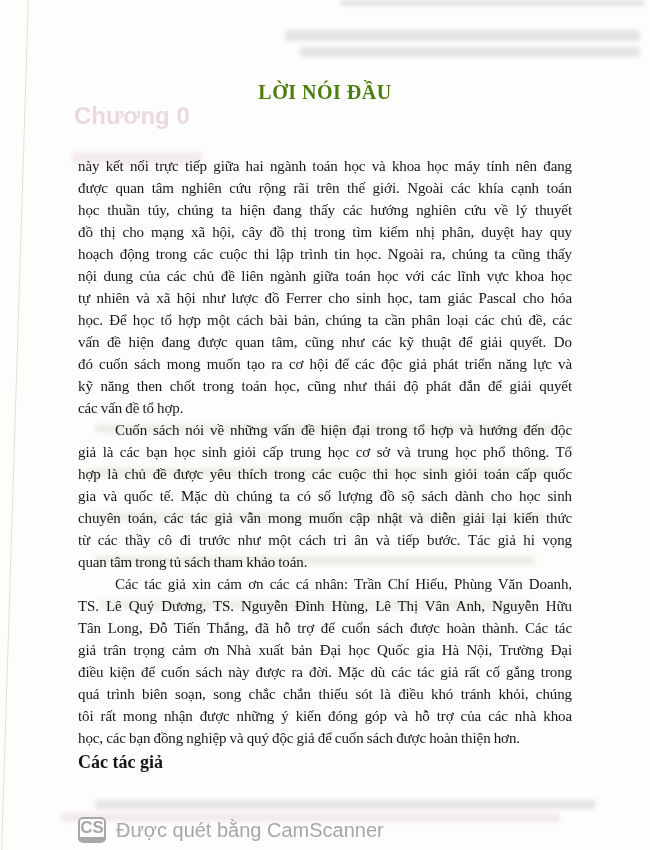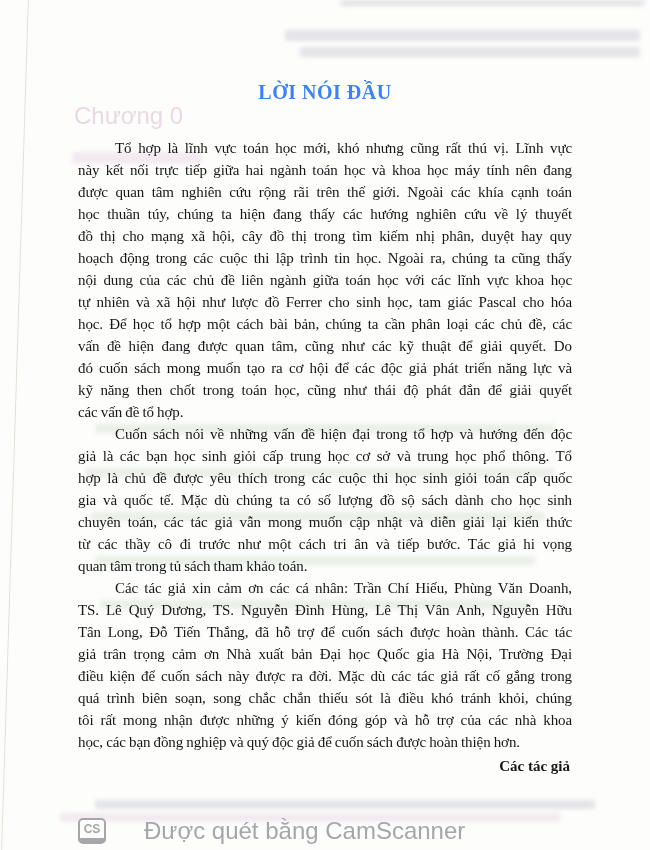--- a/index.html
+++ b/index.html
@@ -26,60 +26,60 @@
     border-radius: 3px;
     pointer-events: none;
   }
   .smudge.gray  { background: rgba(190,186,196,0.38); }
   .smudge.green { background: rgba(196,208,184,0.30); }
   .smudge.pink  { background: rgba(222,196,212,0.32); }
   .ghost-chapter {
     position: absolute;
     left: 74px; top: 102px;
     font-family: "Liberation Sans", sans-serif;
-    font-weight: normal;
+    font-weight: bold;
     font-size: 24px;
     color: rgba(219,186,208,0.55);
     filter: blur(0.4px);
     pointer-events: none;
   }
   
   .page-block {
     position: absolute;
     left: 78px; top: 80px;
     width: 494px;
     color: #161616;
   }
   .doc-title {
     text-align: center;
     font-weight: bold;
     font-size: 20px;
     letter-spacing: 0.5px;
     line-height: 24px;
-    margin-bottom: 33px;
-    color: #3b82f6;
+    margin-bottom: 51px;
+    color: #4d7c0f;
   }
   .line {
     font-size: 15px;
     line-height: 22px;
     height: 22px;
     overflow: hidden;
     letter-spacing: -0.1px;
     word-spacing: -0.5px;
     text-align: justify;
     text-align-last: justify;
     white-space: normal;
   }
   .line.last { text-align-last: left; }
   .line.first { text-indent: 37px; }
   .signature {
-    font-size: 15px;
+    font-size: 18px;
     line-height: 22px;
     font-weight: bold;
-    text-align: right;
+    text-align: left;
     margin-top: 2px;
     padding-right: 2px;
   }
   
   .watermark {
     position: absolute;
     left: 78px; top: 817px;
     display: flex;
     align-items: center;
     gap: 10px;
@@ -87,29 +87,28 @@
     color: #a7a7ab;
   }
   .cs-icon {
     width: 24px; height: 18px;
     border: 2.5px solid #a7a7ab;
     border-bottom-width: 6px;
     border-radius: 5px;
     display: flex;
     align-items: center;
     justify-content: center;
-    font-size: 12px;
+    font-size: 17px;
     font-weight: bold;
     color: #a7a7ab;
     background: #fdfdfc;
   }
   .wm-text {
-    font-size: 24px;
+    font-size: 20px;
     font-weight: 400;
-    margin-left: 28px;
   }
 </style>
 </head>
 <body>
 
 <div class="fold-line"></div>
 
 <div class="smudge gray" style="left:340px; top:0;    width:305px; height:6px;"></div>
 <div class="smudge gray" style="left:285px; top:30px; width:355px; height:11px;"></div>
 <div class="smudge gray" style="left:300px; top:47px; width:340px; height:10px;"></div>
@@ -120,21 +119,20 @@
 <div class="smudge green" style="left:95px;  top:556px; width:440px; height:9px;"></div>
 <div class="smudge green" style="left:100px; top:600px; width:430px; height:9px;"></div>
 <div class="smudge gray" style="left:95px;  top:800px; width:500px; height:9px;"></div>
 <div class="smudge pink" style="left:60px;  top:813px; width:500px; height:9px;"></div>
 
 <div class="ghost-chapter">Chương 0</div>
 
 <div class="page-block">
   <div class="doc-title">LỜI NÓI ĐẦU</div>
   <div>
-      <div class="line first">Tổ hợp là lĩnh vực toán học mới, khó nhưng cũng rất thú vị. Lĩnh vực</div>
       <div class="line">này kết nối trực tiếp giữa hai ngành toán học và khoa học máy tính nên đang</div>
       <div class="line">được quan tâm nghiên cứu rộng rãi trên thế giới. Ngoài các khía cạnh toán</div>
       <div class="line">học thuần túy, chúng ta hiện đang thấy các hướng nghiên cứu về lý thuyết</div>
       <div class="line">đồ thị cho mạng xã hội, cây đồ thị trong tìm kiếm nhị phân, duyệt hay quy</div>
       <div class="line">hoạch động trong các cuộc thi lập trình tin học. Ngoài ra, chúng ta cũng thấy</div>
       <div class="line">nội dung của các chủ đề liên ngành giữa toán học với các lĩnh vực khoa học</div>
       <div class="line">tự nhiên và xã hội như lược đồ Ferrer cho sinh học, tam giác Pascal cho hóa</div>
       <div class="line">học. Để học tổ hợp một cách bài bản, chúng ta cần phân loại các chủ đề, các</div>
       <div class="line">vấn đề hiện đang được quan tâm, cũng như các kỹ thuật để giải quyết. Do</div>
       <div class="line">đó cuốn sách mong muốn tạo ra cơ hội để các độc giả phát triển năng lực và</div>

